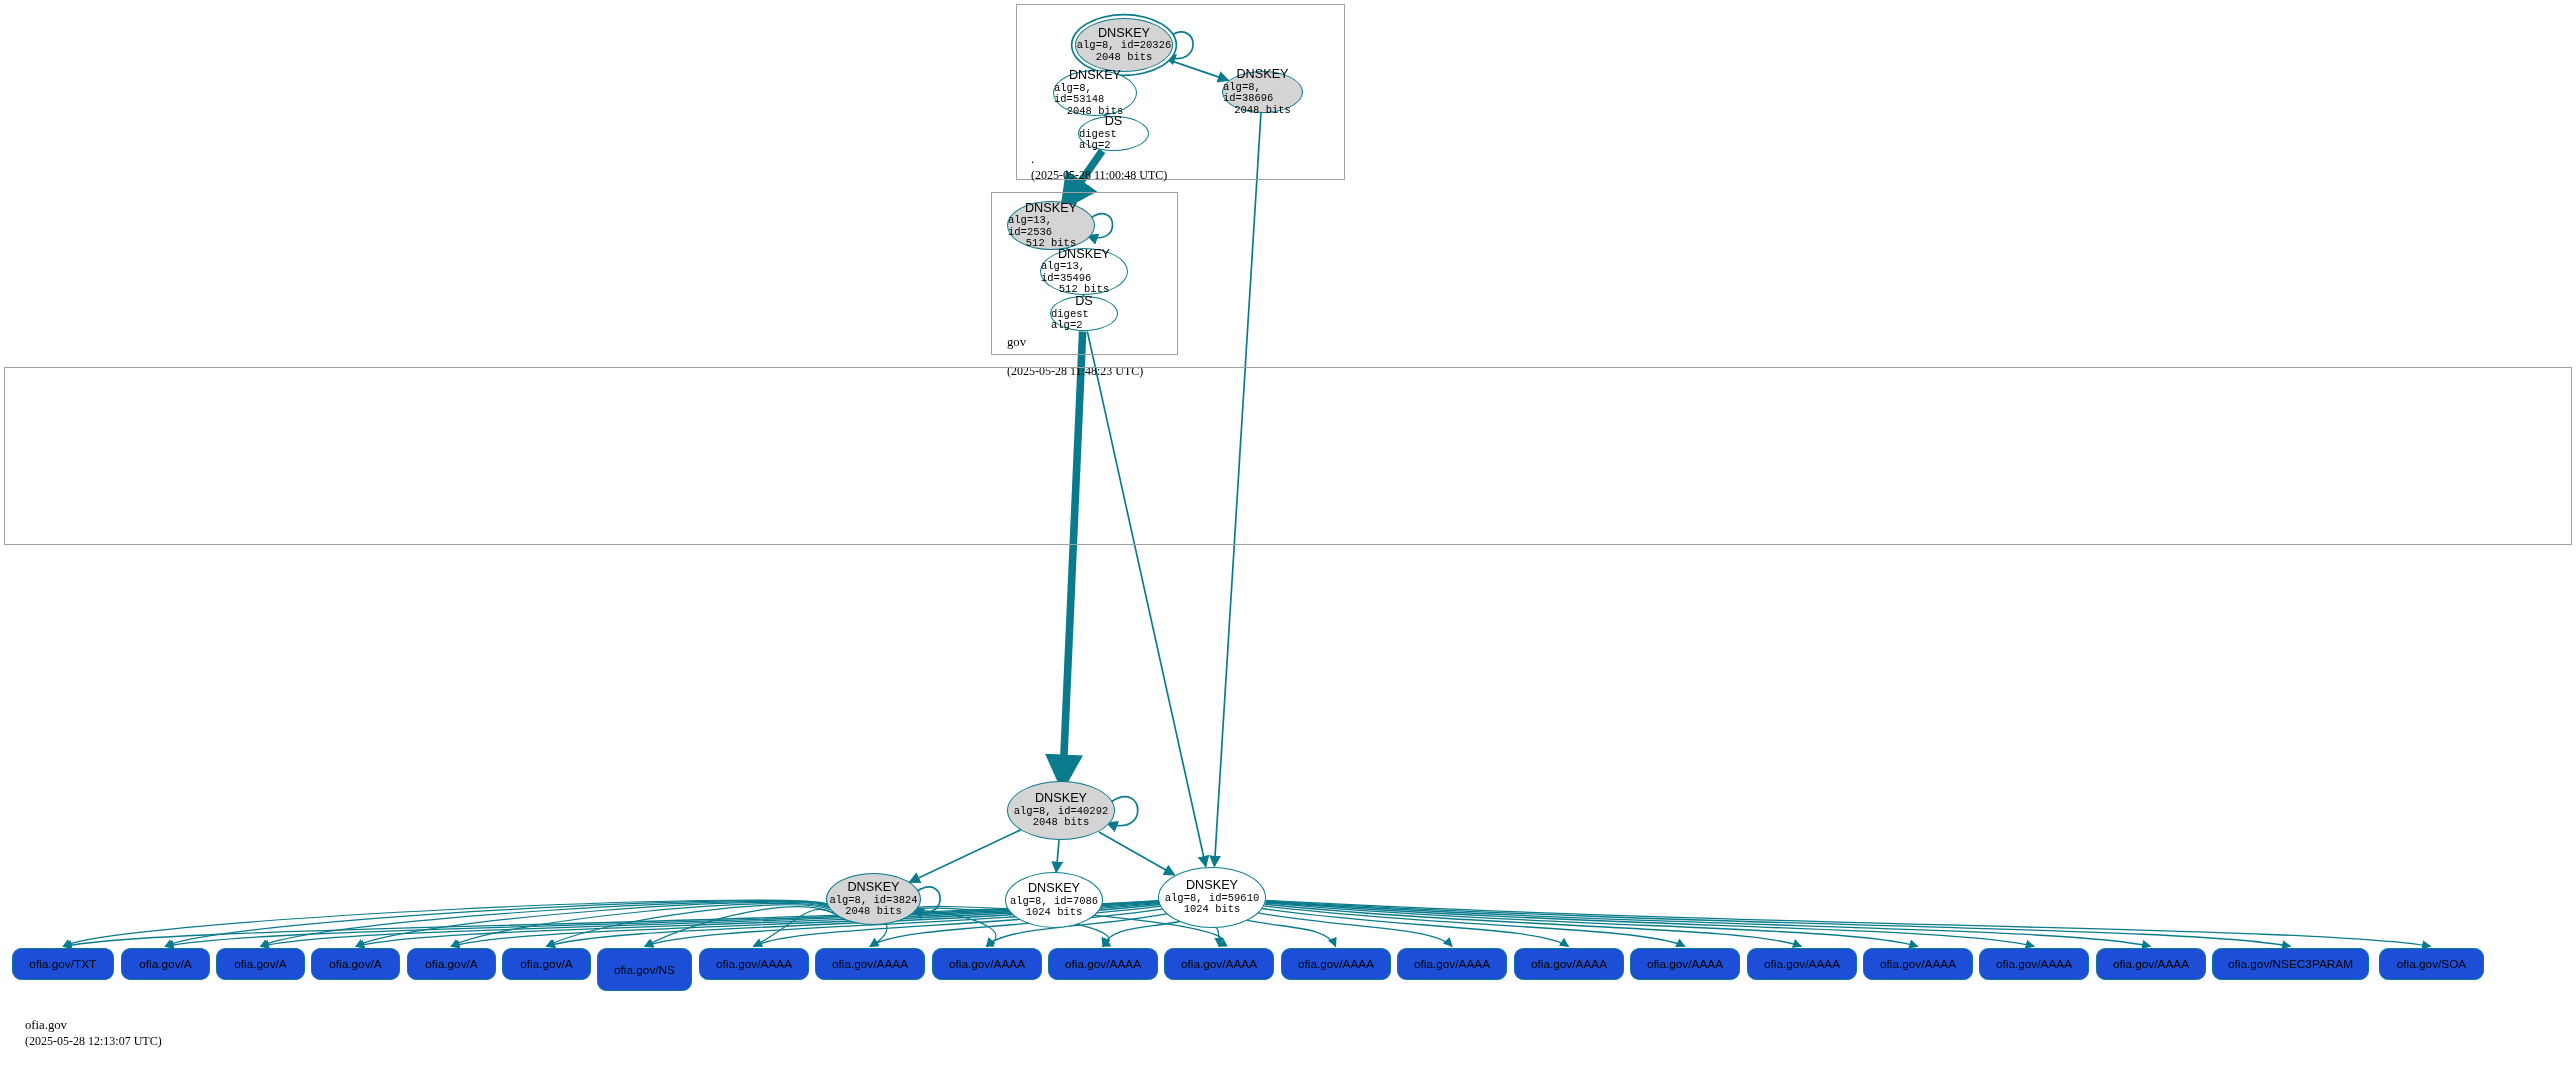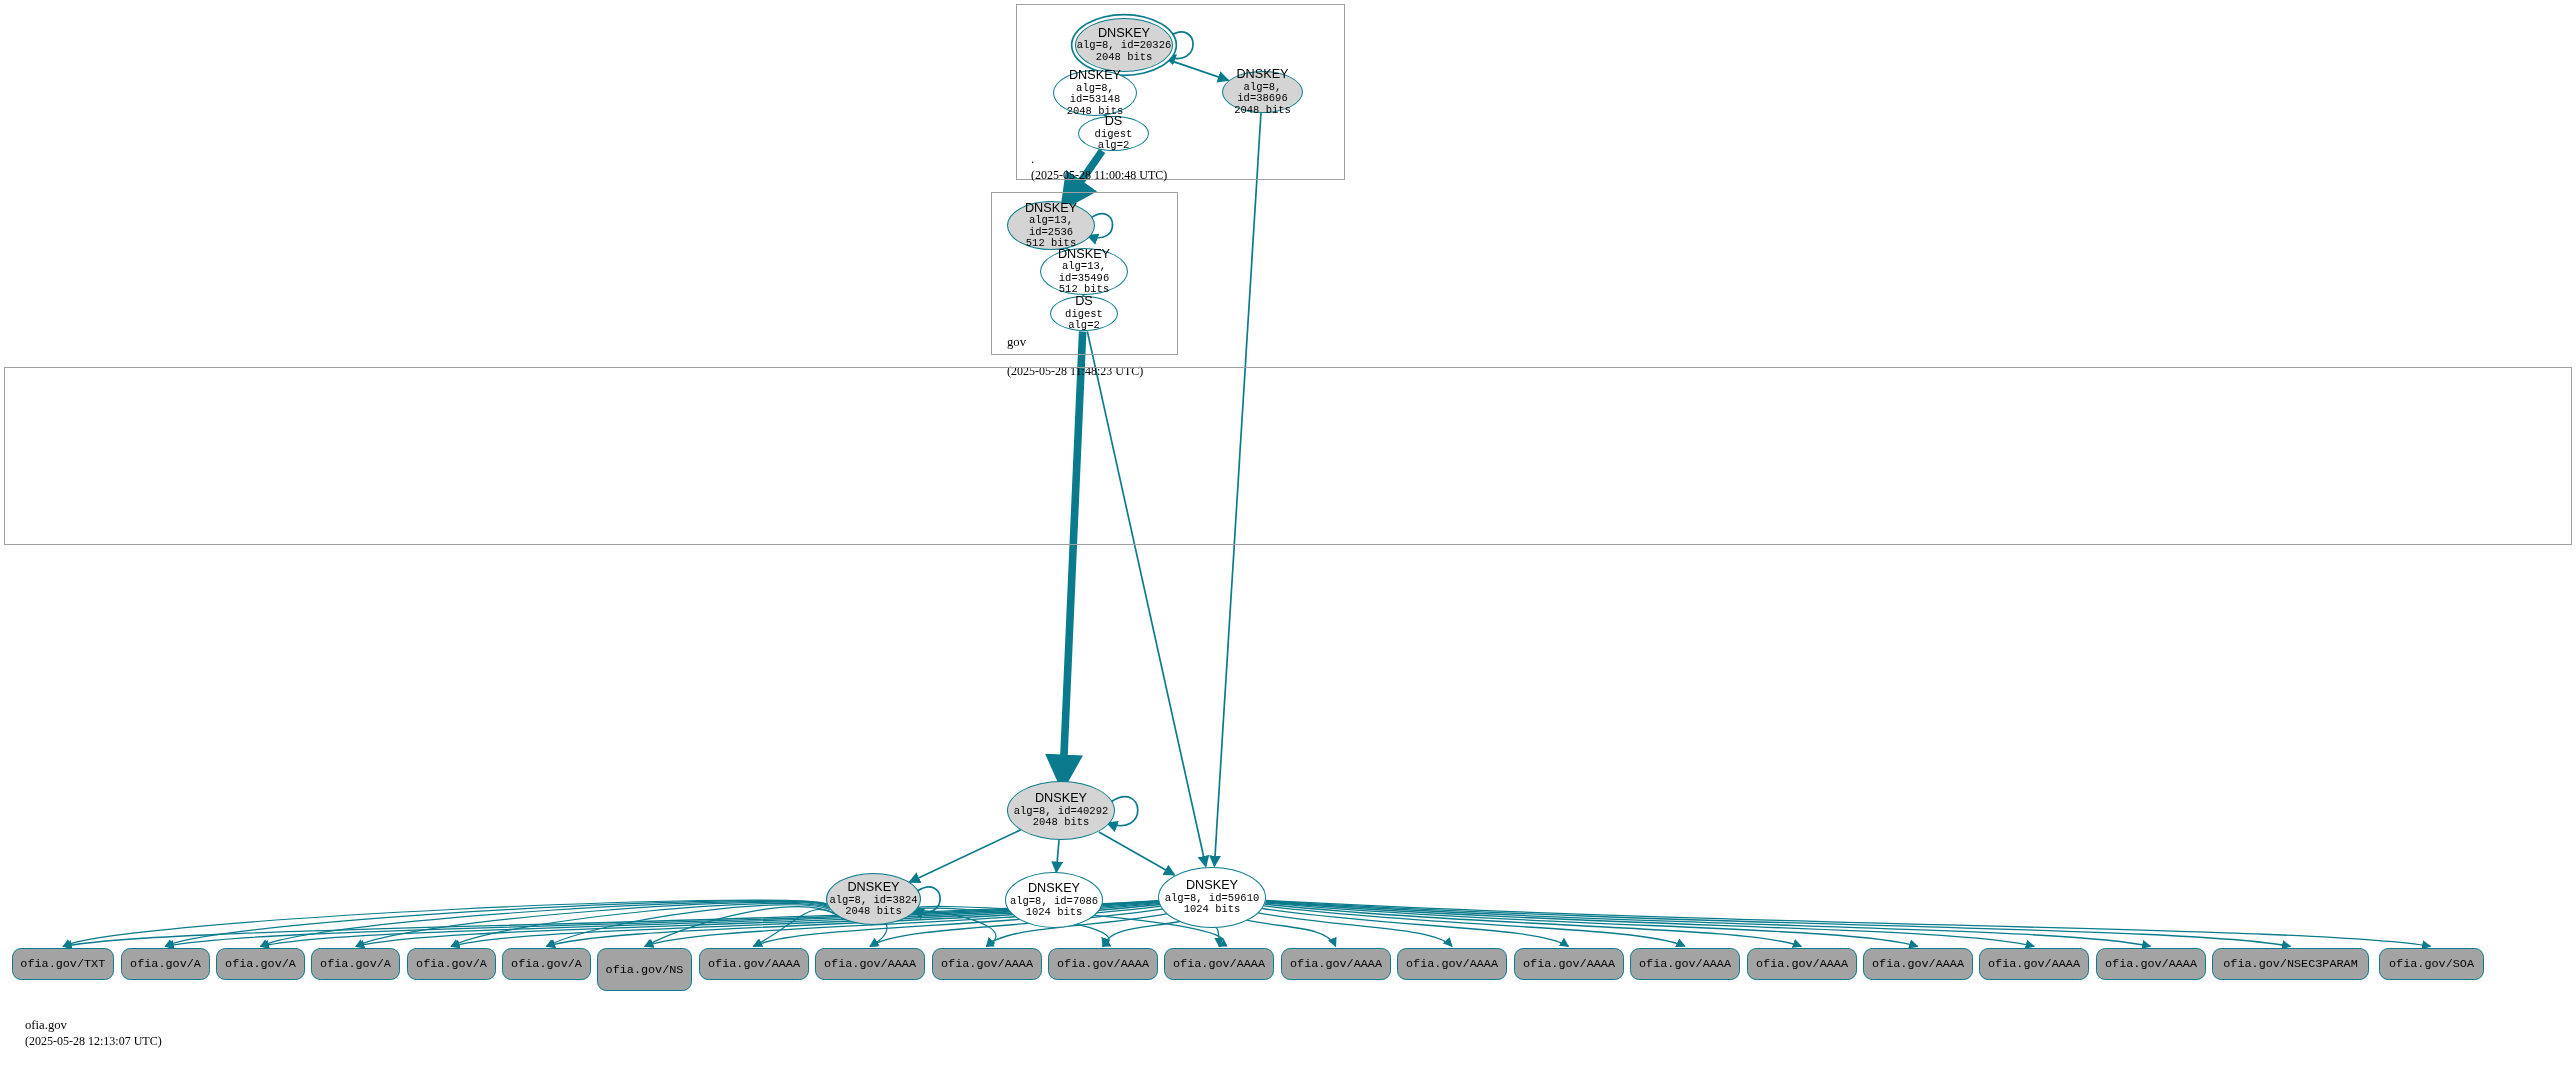--- a/index.html
+++ b/index.html
@@ -39,21 +39,21 @@
   }
   .zone-name { font-size: 12.7px; }
   .zone-time { font-size: 12px; }
 
   .node {
     position: absolute;
     display: flex;
     flex-direction: column;
     align-items: center;
     justify-content: center;
-    text-align: center;
+    text-align: left;
     box-sizing: border-box;
     line-height: 1.08;
   }
   .node-ellipse {
     border-radius: 50%;
     border: 1.7px solid #0a7b8c;
     background: #ffffff;
   }
   .node-ellipse.filled { background: #d4d4d4; }
   .node-ellipse.anchor {
@@ -70,23 +70,23 @@
     color: #000000;
   }
 
   .rrset {
     position: absolute;
     display: flex;
     align-items: center;
     justify-content: center;
     border: 1.7px solid #0a7b8c;
     border-radius: 9.3px;
-    background: #a3a3a3;
+    background: #1d4ed8;
     box-sizing: border-box;
-    font-family: Liberation Mono, monospace;
+    font-family: Liberation Sans, sans-serif;
     font-size: 11.8px;
     color: #000000;
     white-space: nowrap;
   }
 </style>
 </head>
 <body>
 
 <div id="canvas">
 

